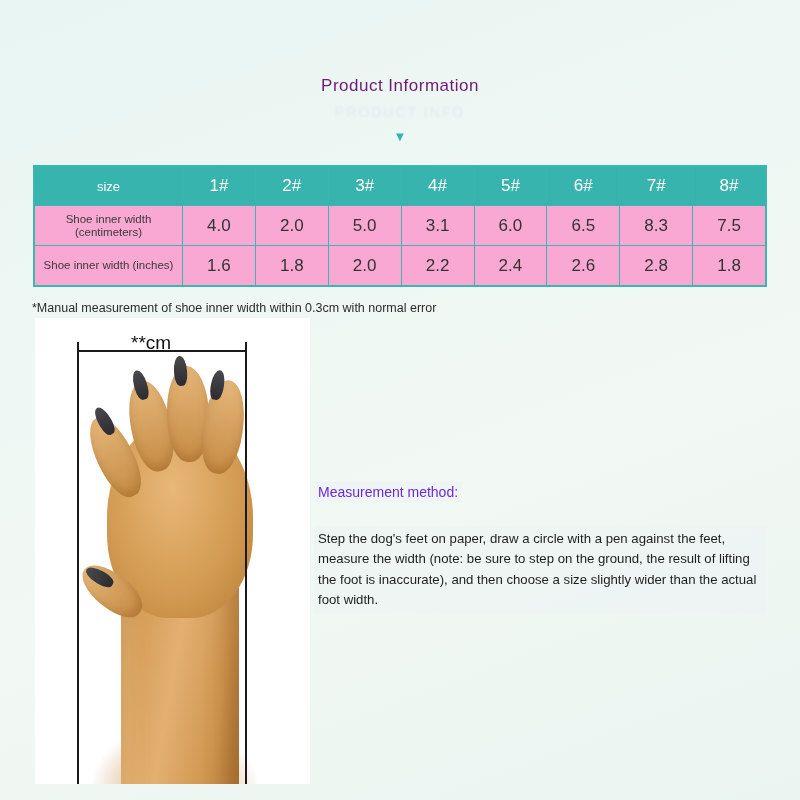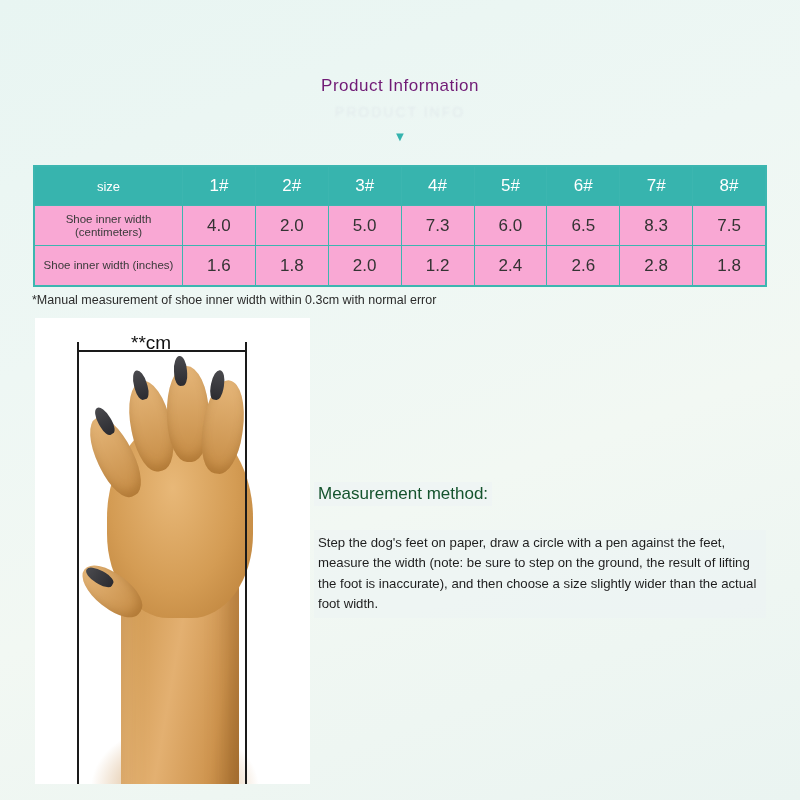--- a/index.html
+++ b/index.html
@@ -77,21 +77,21 @@
   }
   table.size-table tbody td.row-label {
     font-size: 11.5px;
     color: #3a3a3a;
     line-height: 1.05;
     padding: 0 4px;
   }
   col.c-label { width: 148px; }
 
   .note {
-    margin: 6px 0 0 32px;
+    margin: 14px 0 0 32px;
     font-size: 12.5px;
     color: #2b2b2b;
   }
 
   
   .photo-area {
     position: absolute;
     left: 0;
     top: 318px;
     width: 800px;
@@ -199,22 +199,22 @@
   .vrule.vr { left: 210px; }
 
   
   .method-block {
     position: absolute;
     left: 314px;
     top: 164px;
     width: 452px;
   }
   .method-title {
-    font-size: 17px;
-    color: #14532d;
+    font-size: 14px;
+    color: #6d28d9;
     background: rgba(236,242,244,0.55);
     display: inline-block;
     padding: 2px 4px;
   }
   .method-body {
     margin-top: 24px;
     font-size: 13.2px;
     color: #1e1e1e;
     line-height: 1.55;
     background: rgba(236,242,244,0.45);
@@ -255,32 +255,32 @@
         <th>7#</th>
         <th>8#</th>
       </tr>
     </thead>
     <tbody>
       <tr>
         <td class="row-label">Shoe inner width (centimeters)</td>
         <td>4.0</td>
         <td>2.0</td>
         <td>5.0</td>
-        <td>7.3</td>
+        <td>3.1</td>
         <td>6.0</td>
         <td>6.5</td>
         <td>8.3</td>
         <td>7.5</td>
       </tr>
       <tr>
         <td class="row-label">Shoe inner width (inches)</td>
         <td>1.6</td>
         <td>1.8</td>
         <td>2.0</td>
-        <td>1.2</td>
+        <td>2.2</td>
         <td>2.4</td>
         <td>2.6</td>
         <td>2.8</td>
         <td>1.8</td>
       </tr>
     </tbody>
   </table>
 </div>
 
 <div class="note">*Manual measurement of shoe inner width within 0.3cm with normal error</div>

